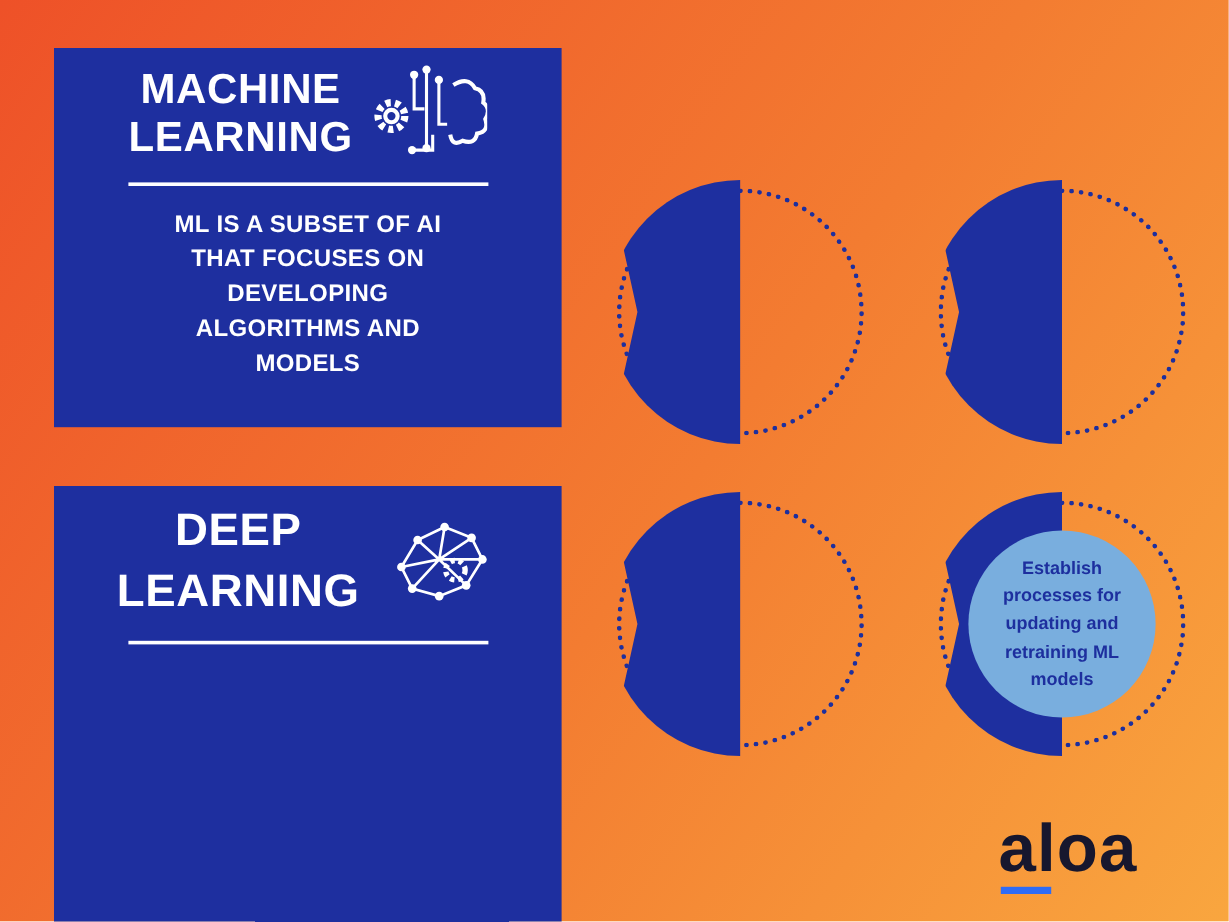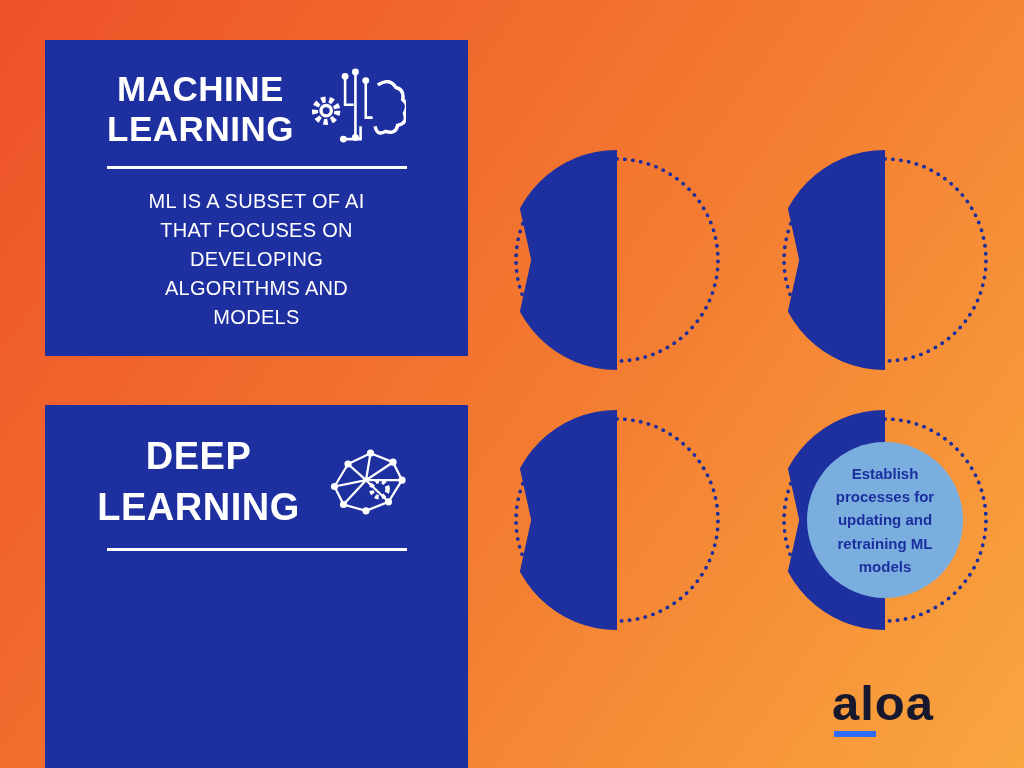--- a/index.html
+++ b/index.html
@@ -15,21 +15,21 @@
   }
 
   
   .card {
     position: absolute;
     left: 45px;
     width: 423px;
     background: #1e2f9f;
     color: #ffffff;
     box-sizing: border-box;
-    padding: 26px 24px 20px 24px;
+    padding: 12px 24px 20px 24px;
   }
   .card-ml { top: 40px;  height: 316px; }
   .card-dl { top: 405px; height: 408px; }
 
   .card-head {
     display: flex;
     justify-content: center;
     align-items: center;
     gap: 16px;
   }
@@ -49,21 +49,21 @@
 
   .rule {
     width: 80%;
     height: 3px;
     background: #ffffff;
     margin: 14px auto 0 auto;
   }
   .card-body {
     margin: 18px 0 0 0;
     text-align: center;
-    font-weight: 400;
+    font-weight: 700;
     font-size: 20px;
     line-height: 1.45;
     white-space: pre-line;
     letter-spacing: 0.3px;
   }
 
   
   .badge {
     position: absolute;
     width: 230px; height: 220px;
@@ -108,21 +108,21 @@
     line-height: 1.55;
     white-space: pre-line;
   }
 
   
   .logo {
     position: absolute;
     left: 832px; top: 678px;
   }
   .logo-text {
-    font-size: 49px;
+    font-size: 56px;
     font-weight: 700;
     letter-spacing: 1px;
     color: #17172e;
     line-height: 1.05;
   }
   .logo-underline {
     display: block;
     width: 42px; height: 6px;
     background: #2f6cf5;
     margin-top: 2px;

